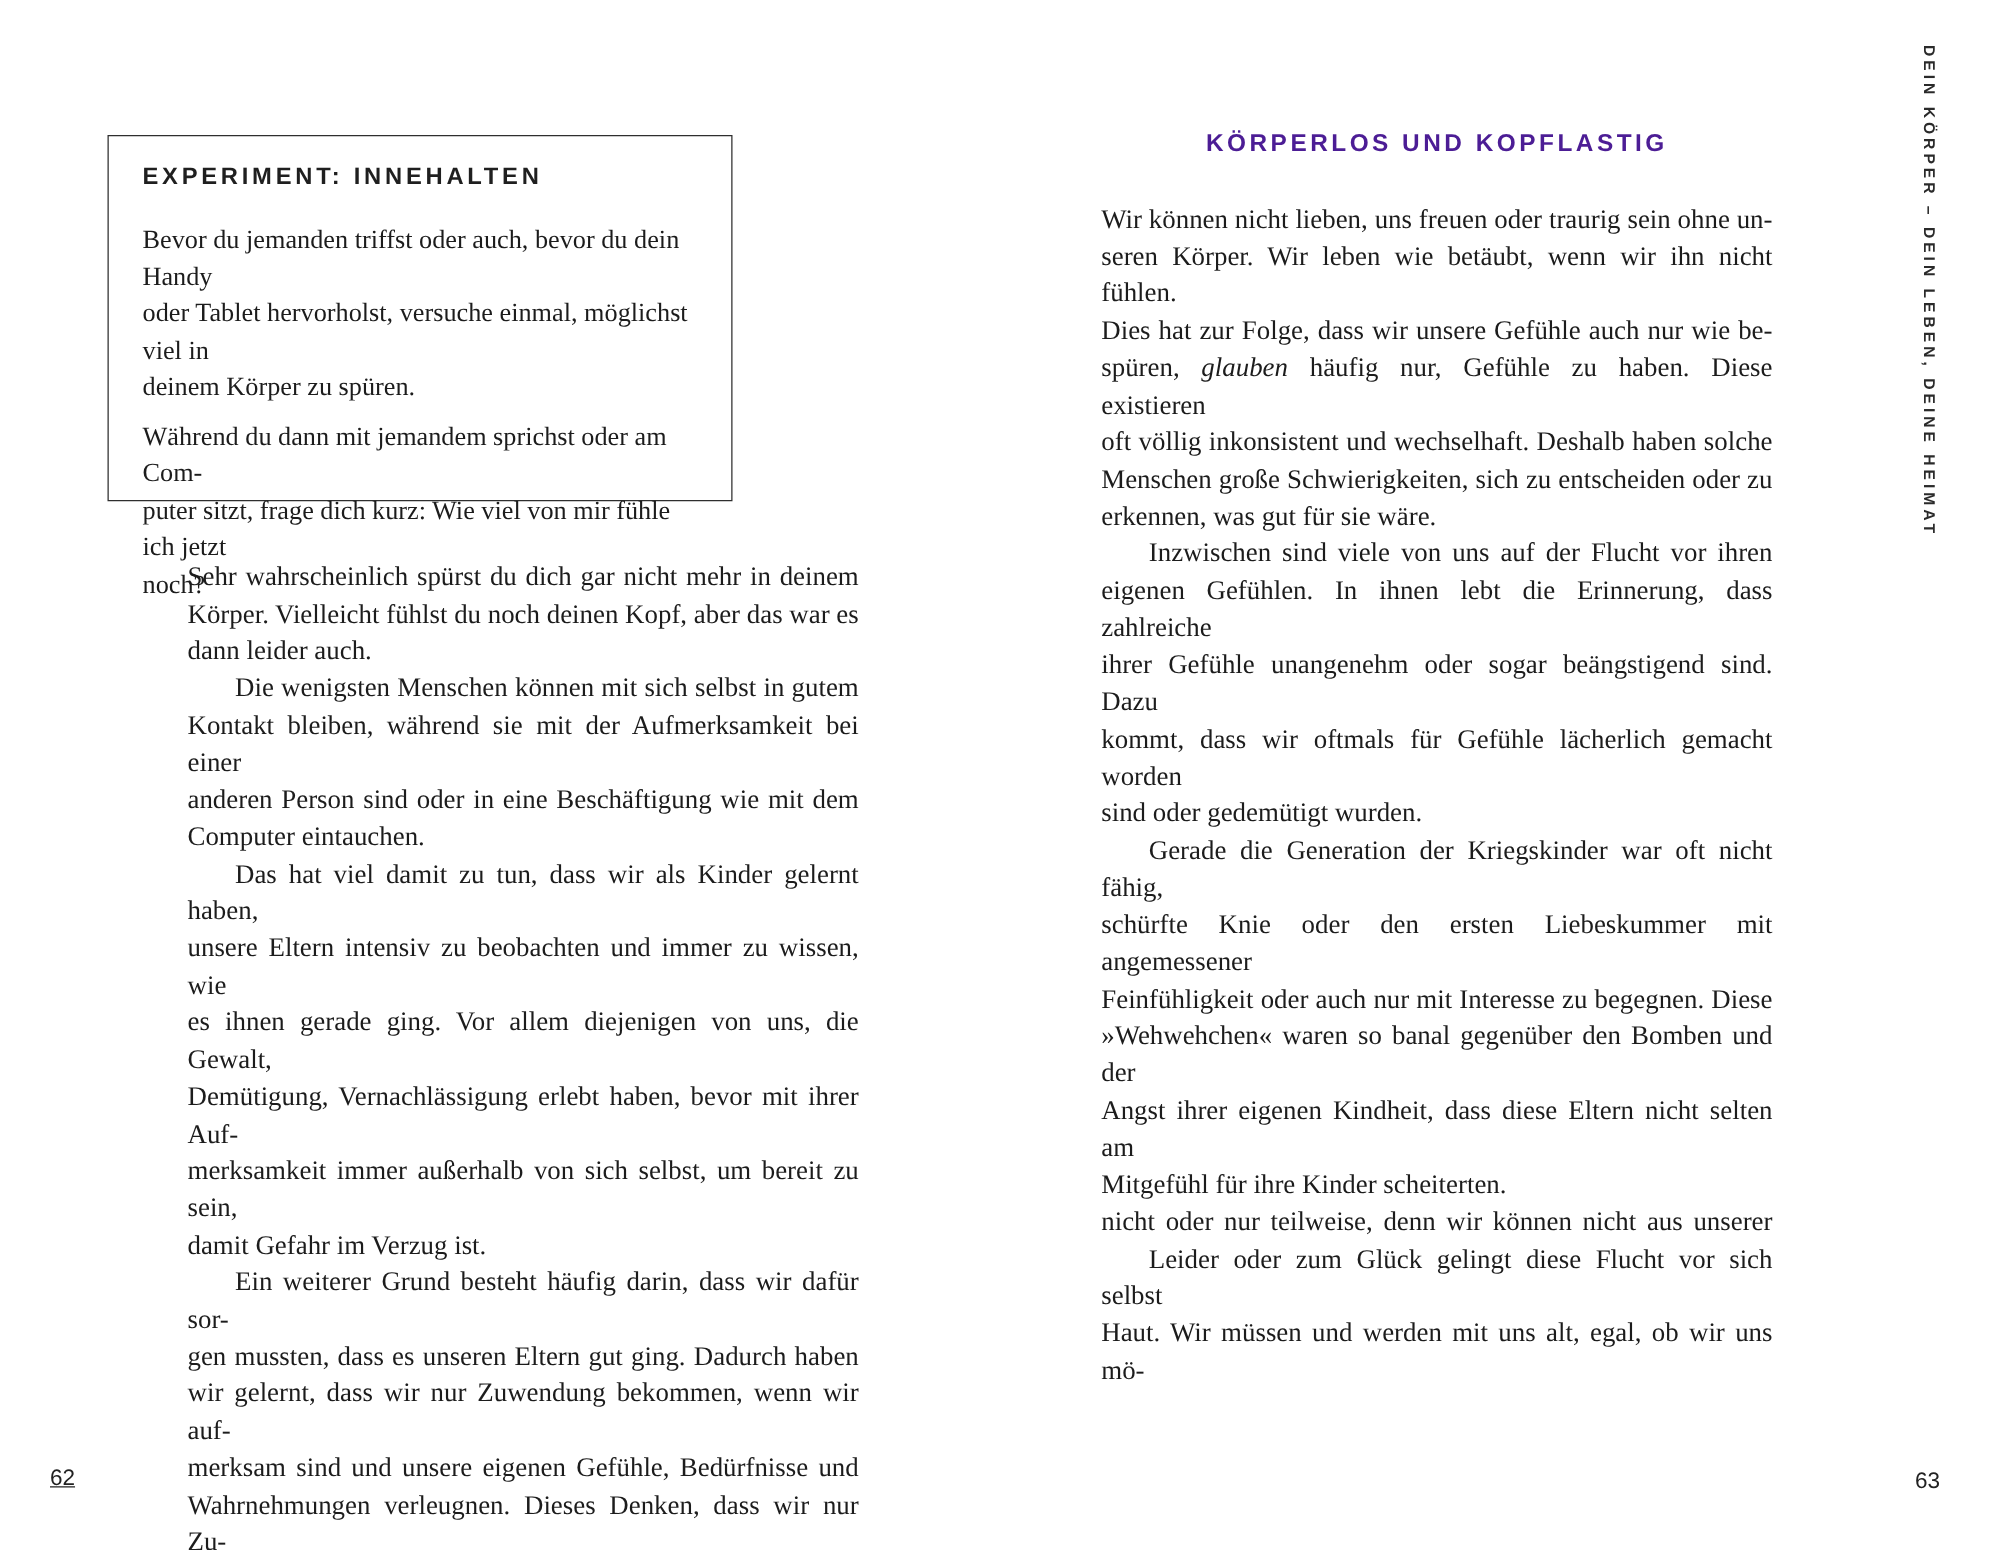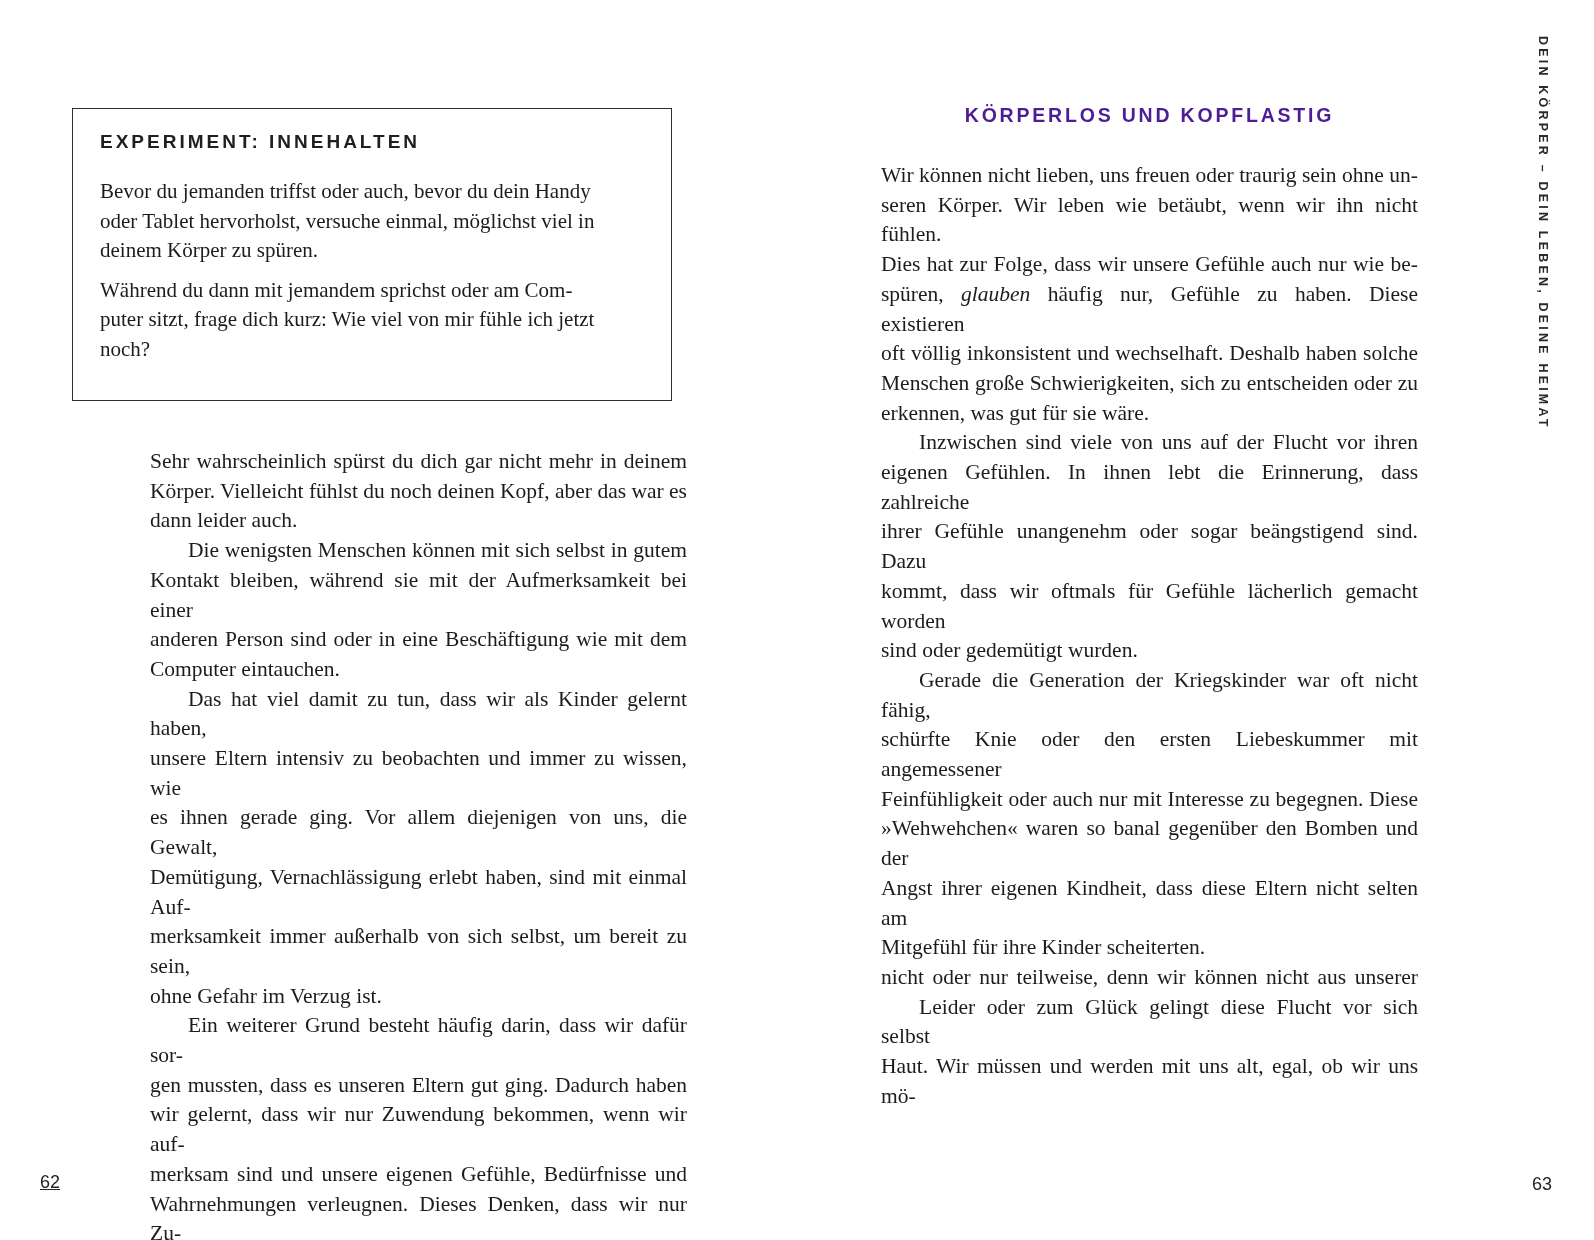--- a/index.html
+++ b/index.html
@@ -8,23 +8,23 @@
     width: 1594px;
     height: 1240px;
     background: #ffffff;
     color: #1c1c1c;
     overflow: hidden;
   }
 
   
   .experiment-box {
     position: absolute;
-    left: 72px;
+    left: 86px;
     top: 108px;
-    width: 600px;
+    width: 500px;
     height: 293px;
     border: 1.5px solid #2e2e2e;
     box-sizing: border-box;
     padding: 22px 30px 0 27px;
   }
   .experiment-title {
     font-family: "Liberation Sans", sans-serif;
     font-size: 19px;
     font-weight: 700;
     letter-spacing: 3px;
@@ -133,23 +133,23 @@
       <div class="para">
         <div class="line indent">Die wenigsten Menschen können mit sich selbst in gutem</div>
         <div class="line">Kontakt bleiben, während sie mit der Aufmerksamkeit bei einer</div>
         <div class="line">anderen Person sind oder in eine Beschäftigung wie mit dem</div>
         <div class="line lastline">Computer eintauchen.</div>
       </div>
       <div class="para">
         <div class="line indent">Das hat viel damit zu tun, dass wir als Kinder gelernt haben,</div>
         <div class="line">unsere Eltern intensiv zu beobachten und immer zu wissen, wie</div>
         <div class="line">es ihnen gerade ging. Vor allem diejenigen von uns, die Gewalt,</div>
-        <div class="line">Demütigung, Vernachlässigung erlebt haben, sind mit einmal Auf-</div>
+        <div class="line">Demütigung, Vernachlässigung erlebt haben, bevor mit ihrer Auf-</div>
         <div class="line">merksamkeit immer außerhalb von sich selbst, um bereit zu sein,</div>
-        <div class="line lastline">ohne Gefahr im Verzug ist.</div>
+        <div class="line lastline">damit Gefahr im Verzug ist.</div>
       </div>
       <div class="para">
         <div class="line indent">Ein weiterer Grund besteht häufig darin, dass wir dafür sor-</div>
         <div class="line">gen mussten, dass es unseren Eltern gut ging. Dadurch haben</div>
         <div class="line">wir gelernt, dass wir nur Zuwendung bekommen, wenn wir auf-</div>
         <div class="line">merksam sind und unsere eigenen Gefühle, Bedürfnisse und</div>
         <div class="line">Wahrnehmungen verleugnen. Dieses Denken, dass wir nur Zu-</div>
       </div>
     </div>
 

